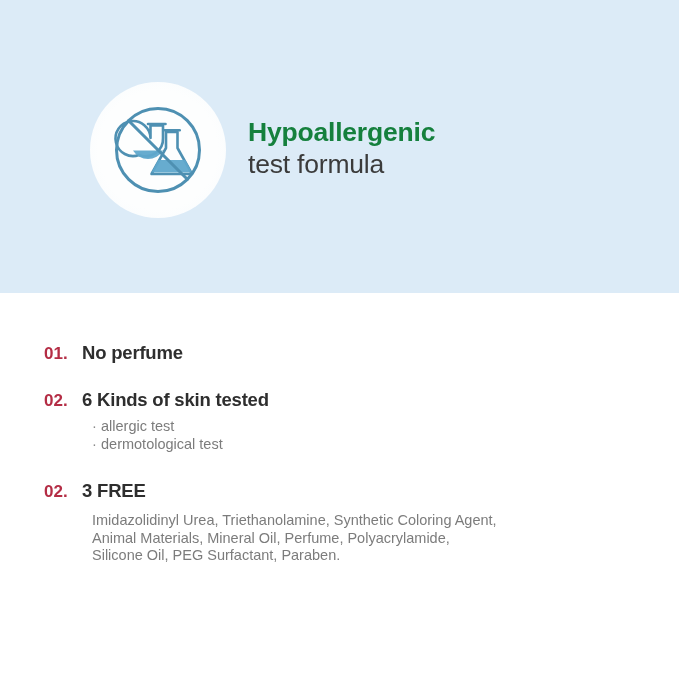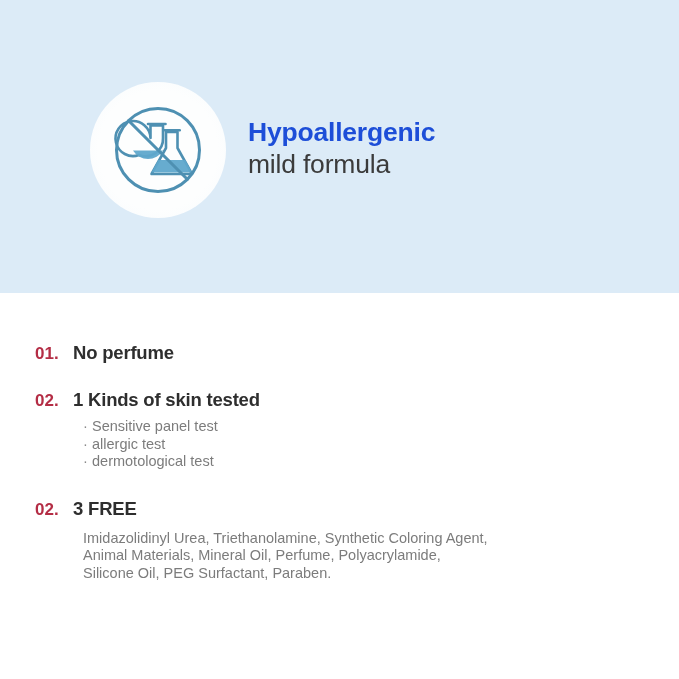--- a/index.html
+++ b/index.html
@@ -58,42 +58,42 @@
   .hero-text {
     margin-left: 22px;
     line-height: 1.0;
     padding-bottom: 4px;
   }
 
   .hero-title-1 {
     display: block;
     font-size: 26.5px;
     font-weight: bold;
-    color: #1d4ed8;
+    color: #15803d;
     letter-spacing: -0.2px;
     margin-bottom: 5px;
   }
 
   .hero-title-2 {
     display: block;
     font-size: 26.5px;
     font-weight: normal;
     color: #3b3b3b;
     letter-spacing: -0.2px;
   }
 
   
   .features {
     position: absolute;
     left: 0;
     top: 293px;
     width: 670px;
     background: #ffffff;
     box-sizing: border-box;
-    padding: 49px 40px 0 35px;
+    padding: 49px 40px 0 44px;
   }
 
   .feature {
     margin-bottom: 0;
   }
 
   .feature-head {
     display: flex;
     align-items: baseline;
   }
@@ -177,46 +177,43 @@
 
           <circle cx="52" cy="52" r="41.5" fill="none" stroke="#4e90b2" stroke-width="3.0"></circle>
 
           <line x1="22.7" y1="22.7" x2="81.3" y2="81.3" stroke="#4e90b2" stroke-width="3.0" stroke-linecap="round"></line>
         </svg>
       </span>
     </div>
 
     <div class="hero-text">
       <span class="hero-title-1">Hypoallergenic</span>
-      <span class="hero-title-2">mild formula</span>
+      <span class="hero-title-2">test formula</span>
     </div>
 
   </div>
 </div>
 
 <div class="features">
 
   <div class="feature">
     <div class="feature-head">
       <span class="feature-num">01.</span>
       <span class="feature-label">No perfume</span>
     </div>
   </div>
 
   <div class="gap-01"></div>
 
   <div class="feature">
     <div class="feature-head">
       <span class="feature-num">02.</span>
-      <span class="feature-label">1 Kinds of skin tested</span>
+      <span class="feature-label">6 Kinds of skin tested</span>
     </div>
     <ul class="sub-list">
-      <li class="sub-item">
-        <span class="sub-bullet">·</span><span>Sensitive panel test</span>
-      </li>
       <li class="sub-item">
         <span class="sub-bullet">·</span><span>allergic test</span>
       </li>
       <li class="sub-item">
         <span class="sub-bullet">·</span><span>dermotological test</span>
       </li>
     </ul>
   </div>
 
   <div class="gap-02"></div>

